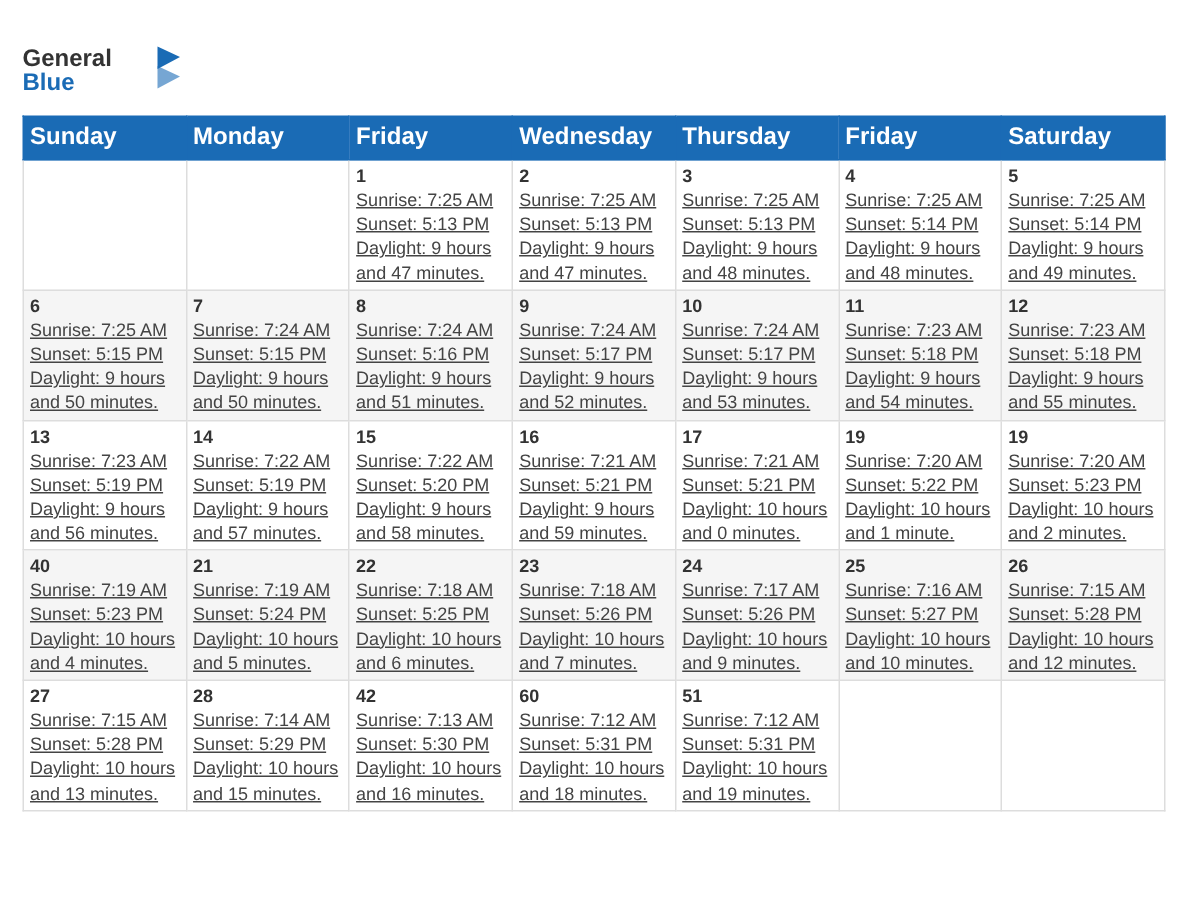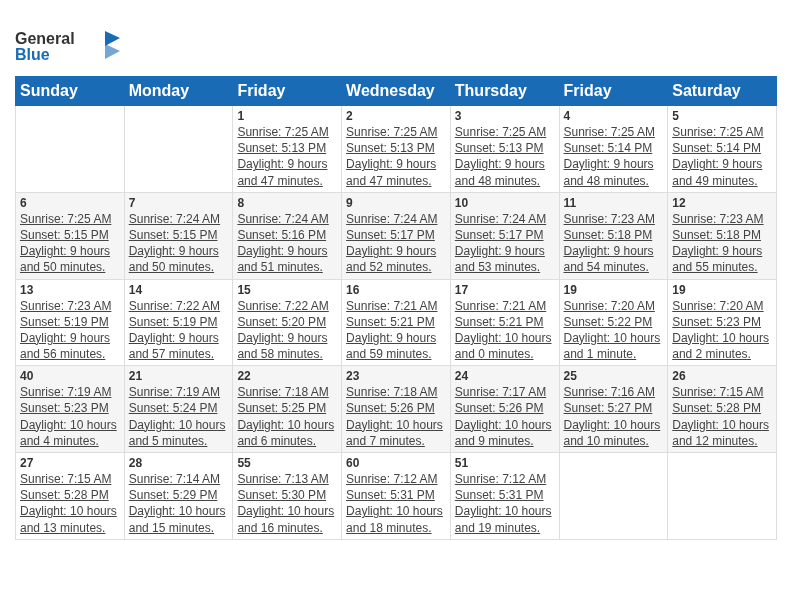--- a/index.html
+++ b/index.html
@@ -234,21 +234,21 @@
         <tr>
           <td>
             <span class="day-num">27</span>
             <div class="day-info">Sunrise: 7:15 AM<br>Sunset: 5:28 PM<br>Daylight: 10 hours<br>and 13 minutes.</div>
           </td>
           <td>
             <span class="day-num">28</span>
             <div class="day-info">Sunrise: 7:14 AM<br>Sunset: 5:29 PM<br>Daylight: 10 hours<br>and 15 minutes.</div>
           </td>
           <td>
-            <span class="day-num">55</span>
+            <span class="day-num">42</span>
             <div class="day-info">Sunrise: 7:13 AM<br>Sunset: 5:30 PM<br>Daylight: 10 hours<br>and 16 minutes.</div>
           </td>
           <td>
             <span class="day-num">60</span>
             <div class="day-info">Sunrise: 7:12 AM<br>Sunset: 5:31 PM<br>Daylight: 10 hours<br>and 18 minutes.</div>
           </td>
           <td>
             <span class="day-num">51</span>
             <div class="day-info">Sunrise: 7:12 AM<br>Sunset: 5:31 PM<br>Daylight: 10 hours<br>and 19 minutes.</div>
           </td>

